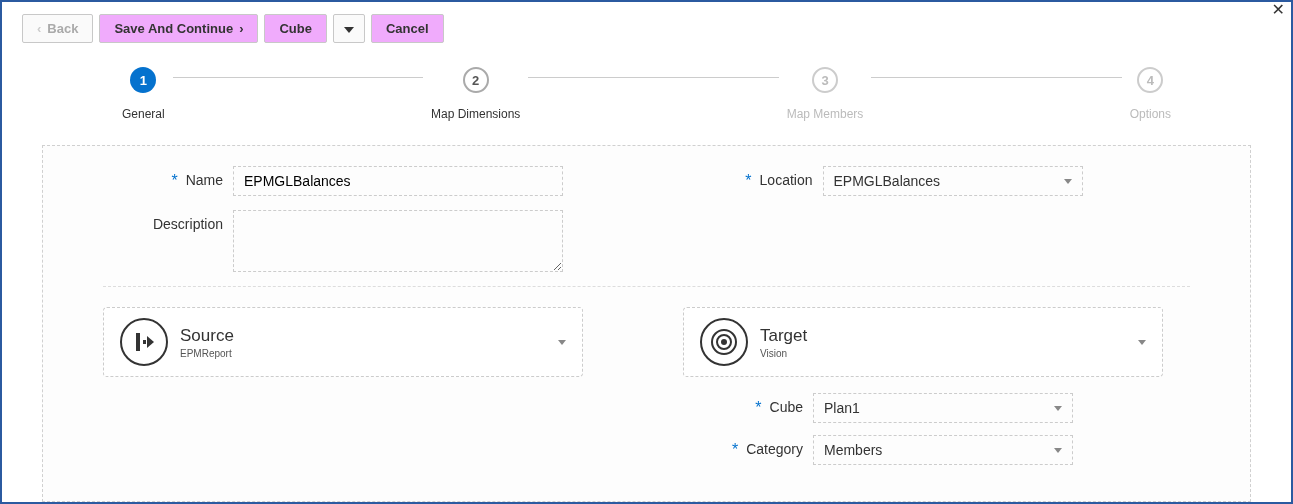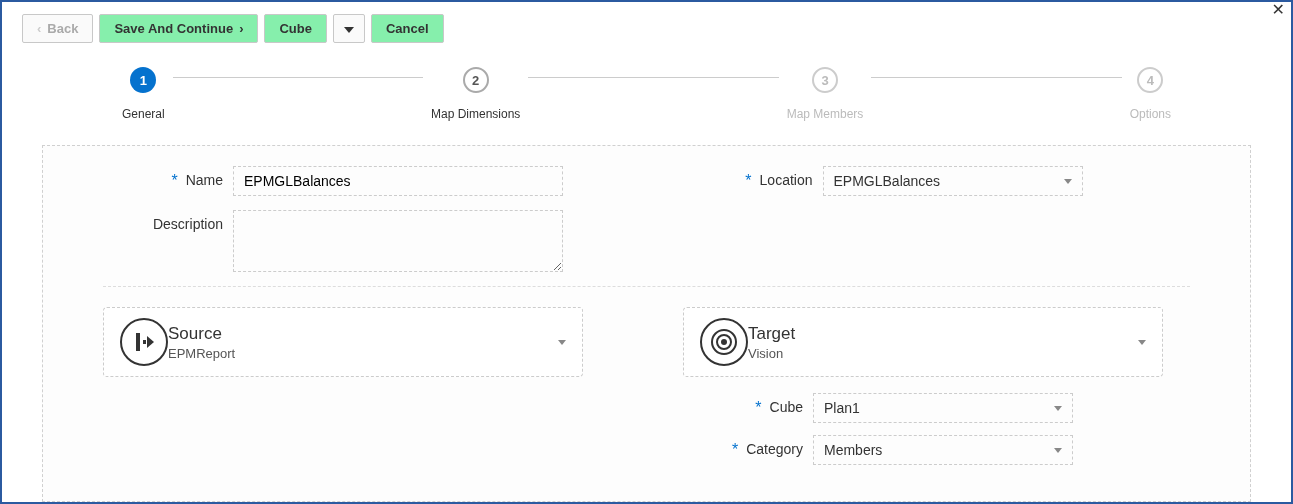--- a/index.html
+++ b/index.html
@@ -26,21 +26,21 @@
       color: #4a4a4a;
       font-weight: 400;
     }
     .top-buttons {
       display: flex;
       gap: 6px;
       align-items: center;
     }
     .btn {
       border: 1px solid #c8c8c8;
-      background: #86efac;
+      background: #f0abfc;
       padding: 6px 14px;
       font-size: 13px;
       font-weight: 600;
       color: #333;
       border-radius: 2px;
       cursor: pointer;
       display: inline-flex;
       align-items: center;
       gap: 6px;
     }
@@ -209,36 +209,36 @@
       align-items: flex-start;
     }
     .card {
       border: 1px dashed #ccc;
       border-radius: 4px;
       display: flex;
       align-items: center;
       padding: 10px 16px;
       width: 480px;
       background: #fff;
-      gap: 0;
+      gap: 12px;
       cursor:pointer;
     }
     .card-icon {
       width: 48px;
       height: 48px;
       border: 2px solid #333;
       border-radius: 50%;
       display:flex;
       align-items:center;
       justify-content:center;
       flex-shrink:0;
     }
     .card-texts { flex:1; }
     .card-title { font-size: 17px; color: #333; margin-bottom:2px; }
-    .card-sub { font-size: 13px; color: #555; }
+    .card-sub { font-size: 10px; color: #555; }
 
     .sub-fields {
       margin-top: 16px;
       width: 480px;
     }
     .sub-field-row {
       display:flex;
       align-items:center;
       margin-bottom:12px;
     }

